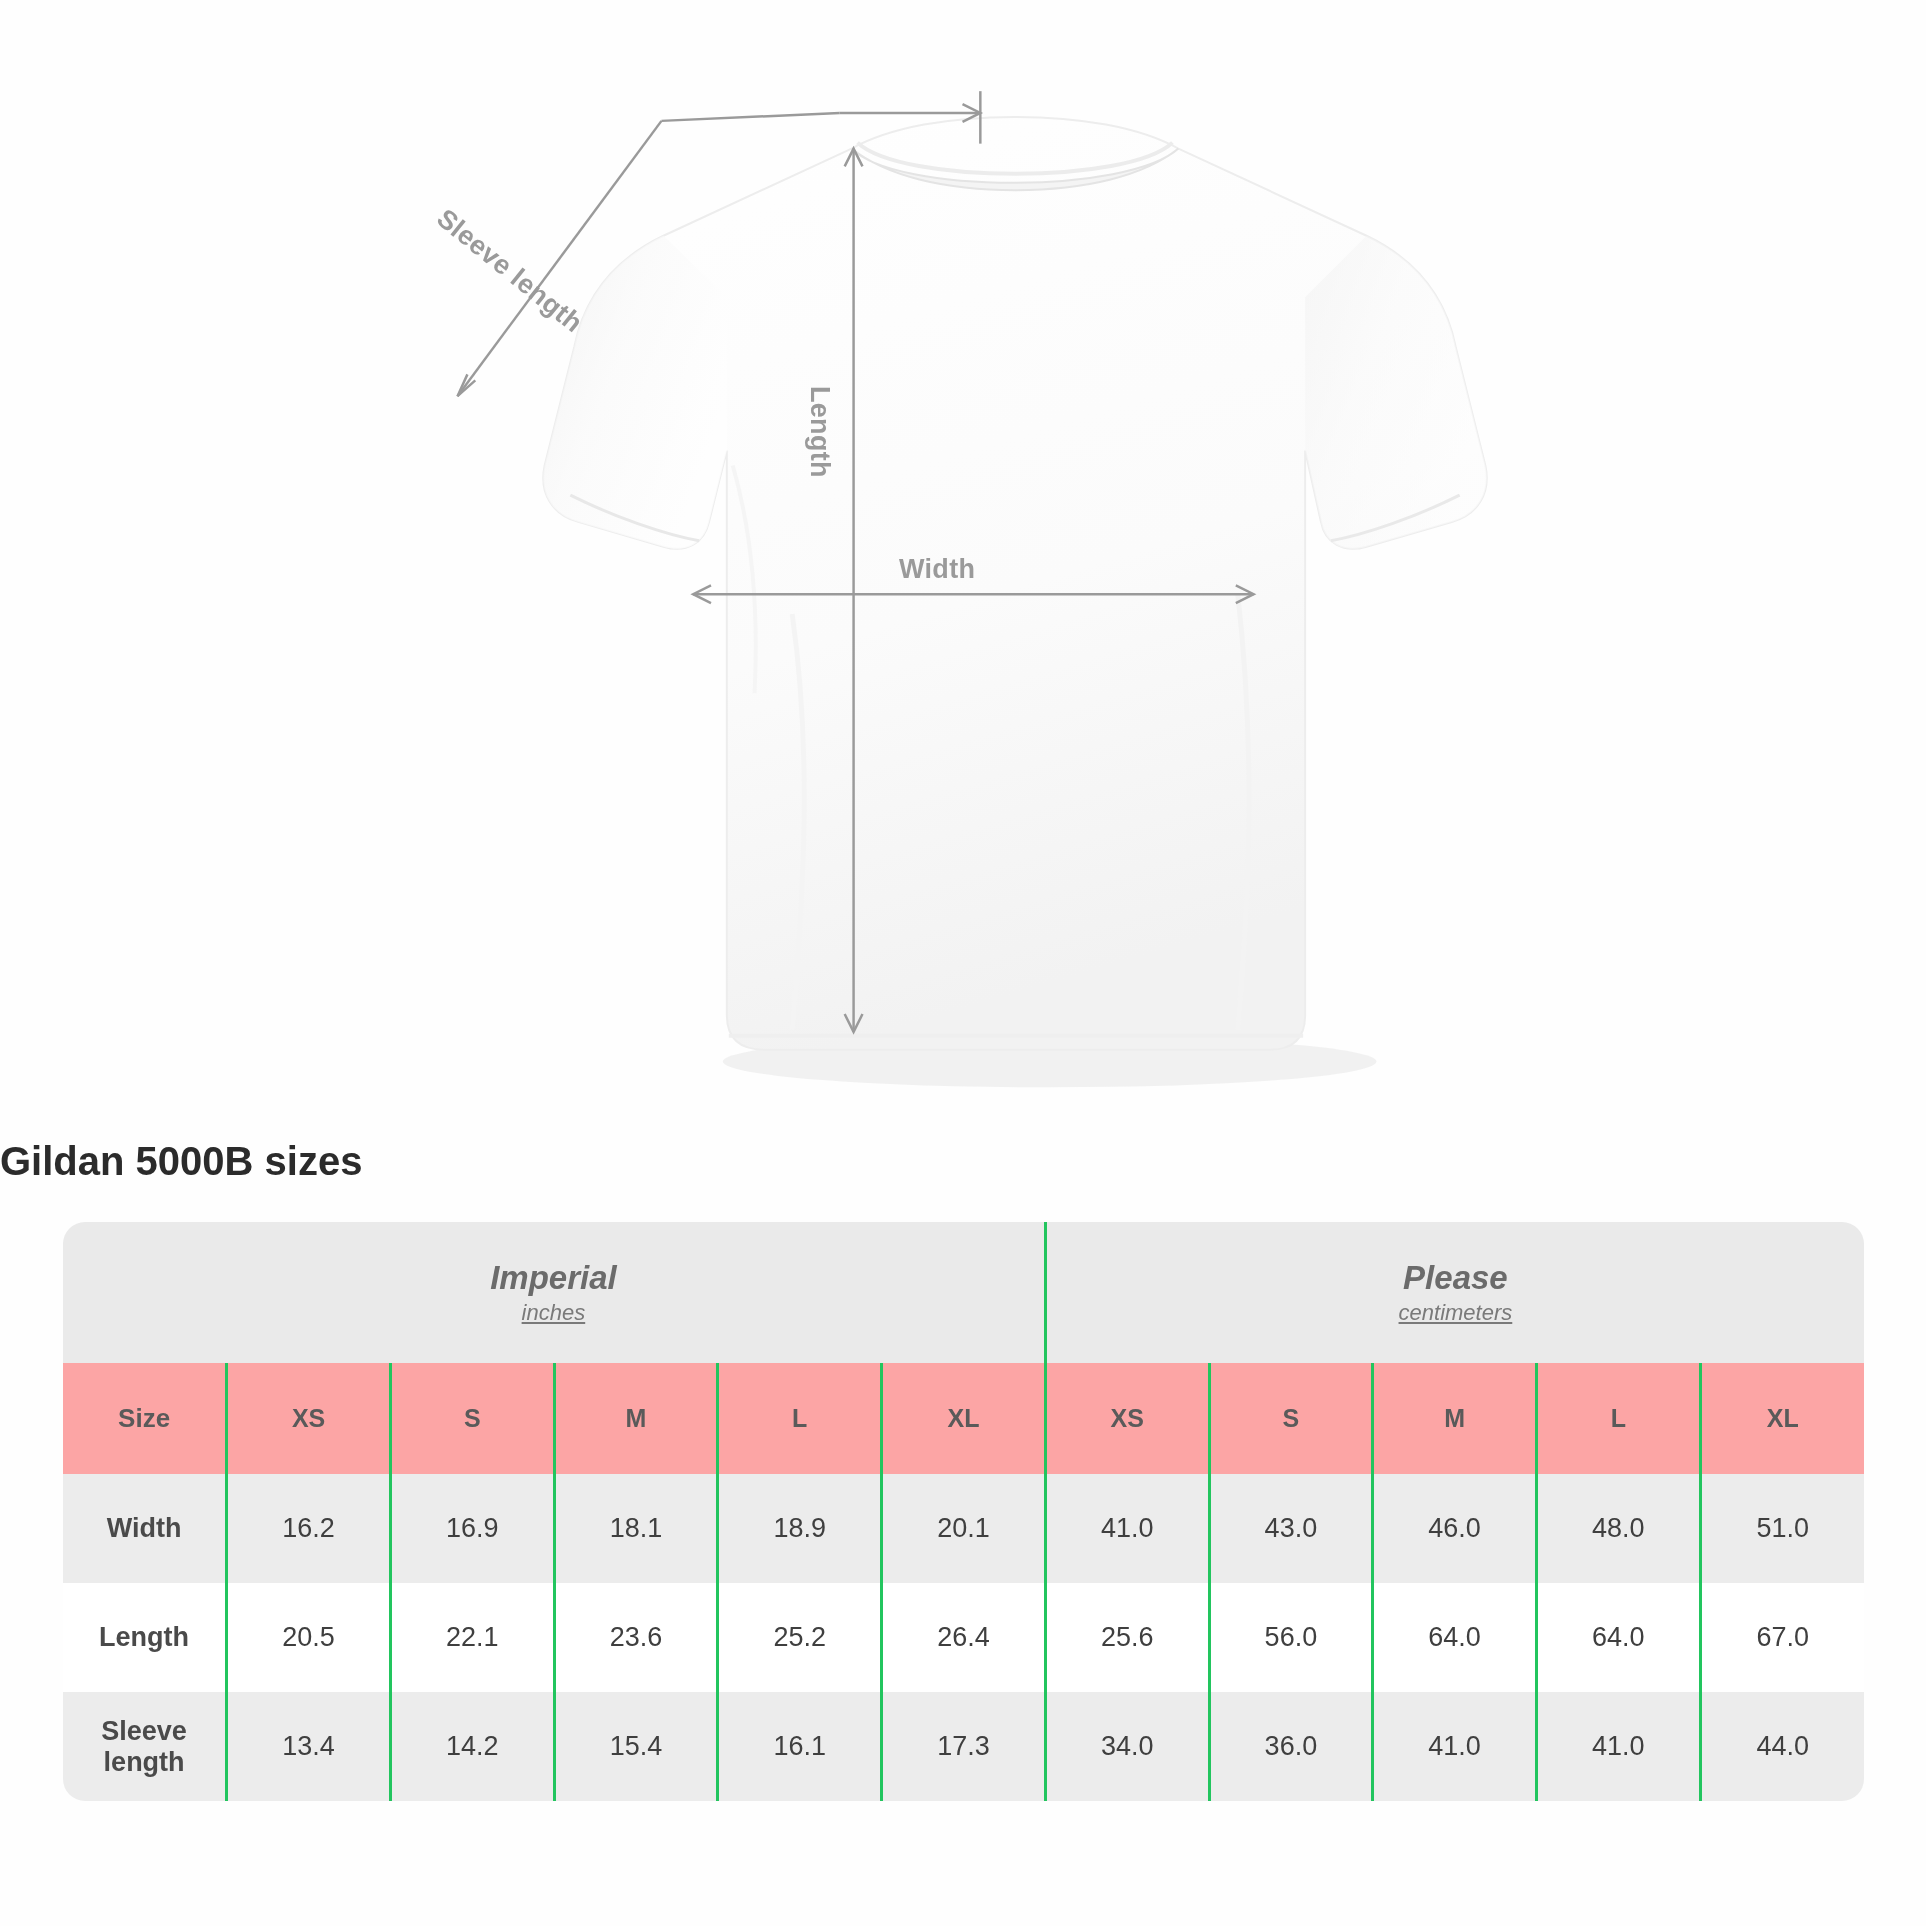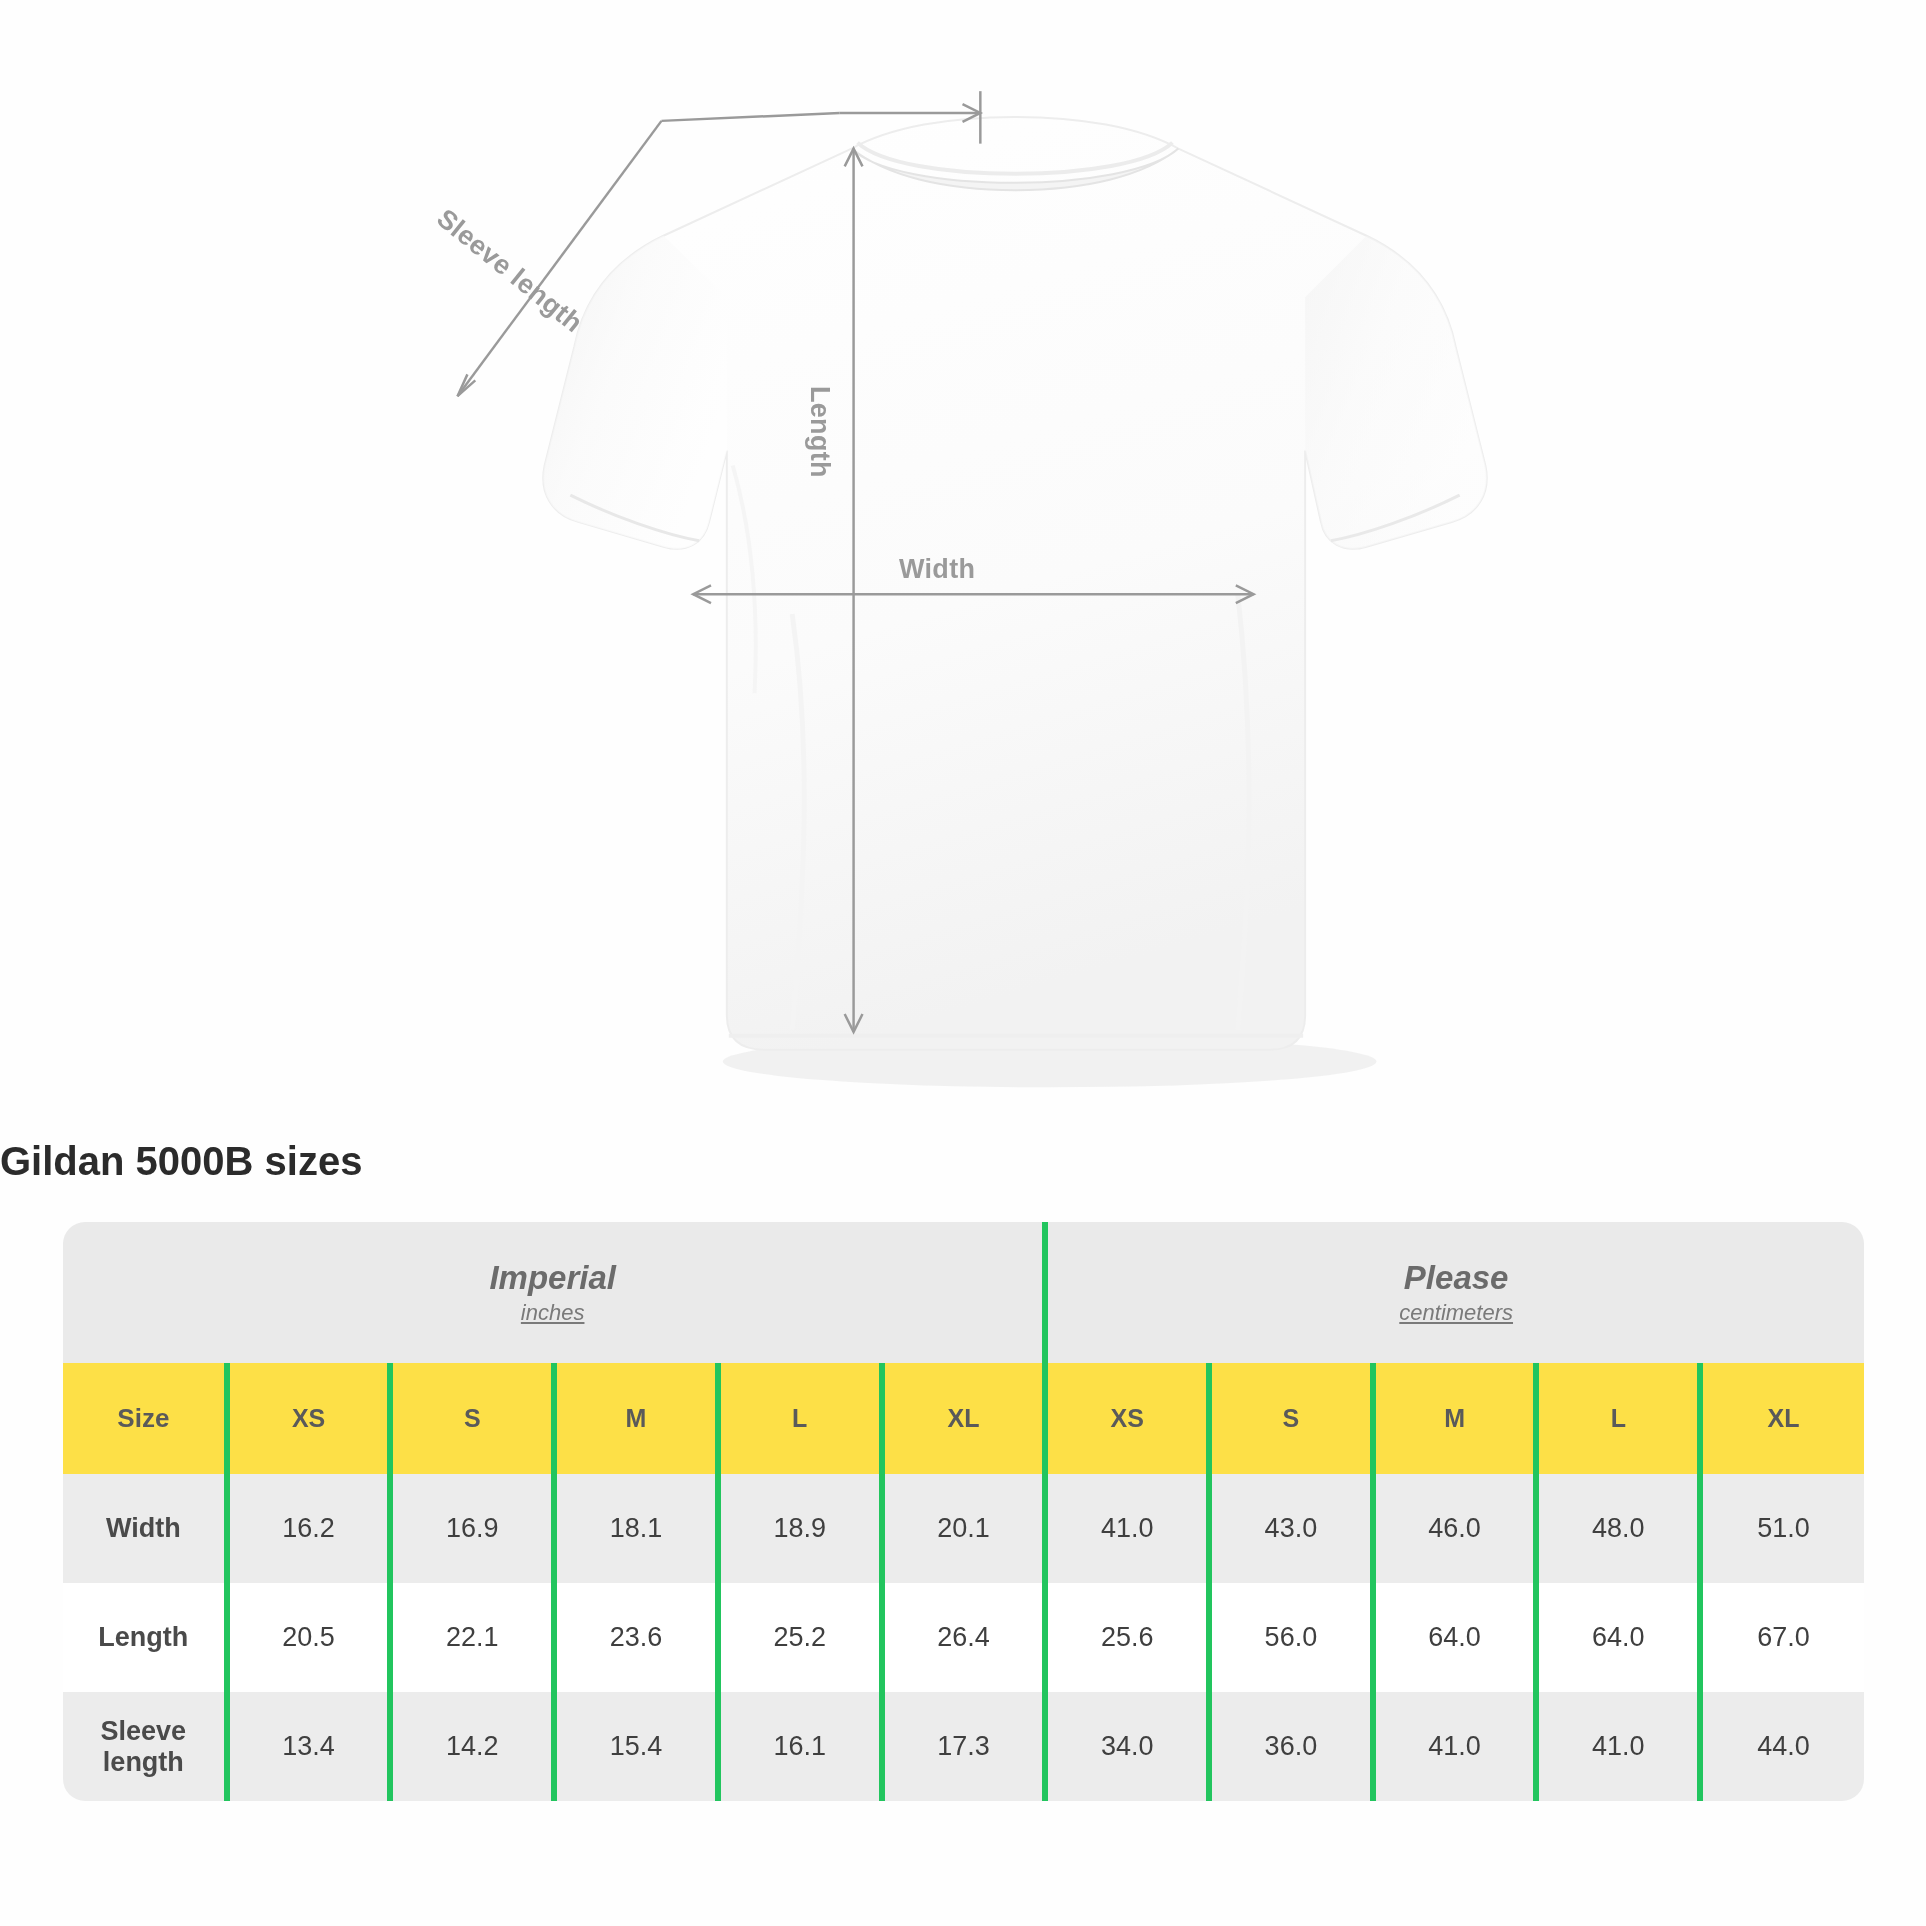--- a/index.html
+++ b/index.html
@@ -84,21 +84,21 @@
   }
   table.size-table {
     width: 100%;
     border-collapse: collapse;
     table-layout: fixed;
   }
   table.size-table td,
   table.size-table th {
     text-align: center;
     vertical-align: middle;
-    border-right: 6px solid #22c55e;
+    border-right: 3px solid #22c55e;
   }
   table.size-table td:last-child,
   table.size-table th:last-child {
     border-right: none;
   }
   .unit-row td {
     background: #eaeaea;
     height: 141px;
     border-right: none;
     padding: 0;
@@ -111,21 +111,21 @@
     line-height: 1.15;
   }
   .unit-sub {
     font-size: 22px;
     font-style: italic;
     color: #7a7a7a;
     padding-top: 4px;
     text-decoration: underline;
   }
   .head-row td {
-    background: #fde047;
+    background: #fca5a5;
     height: 109px;
     font-size: 25px;
     font-weight: bold;
     color: #5a5a5a;
   }
   .head-row td.rowlabel {
     font-size: 26px;
   }
   .data-row td {
     height: 107px;

